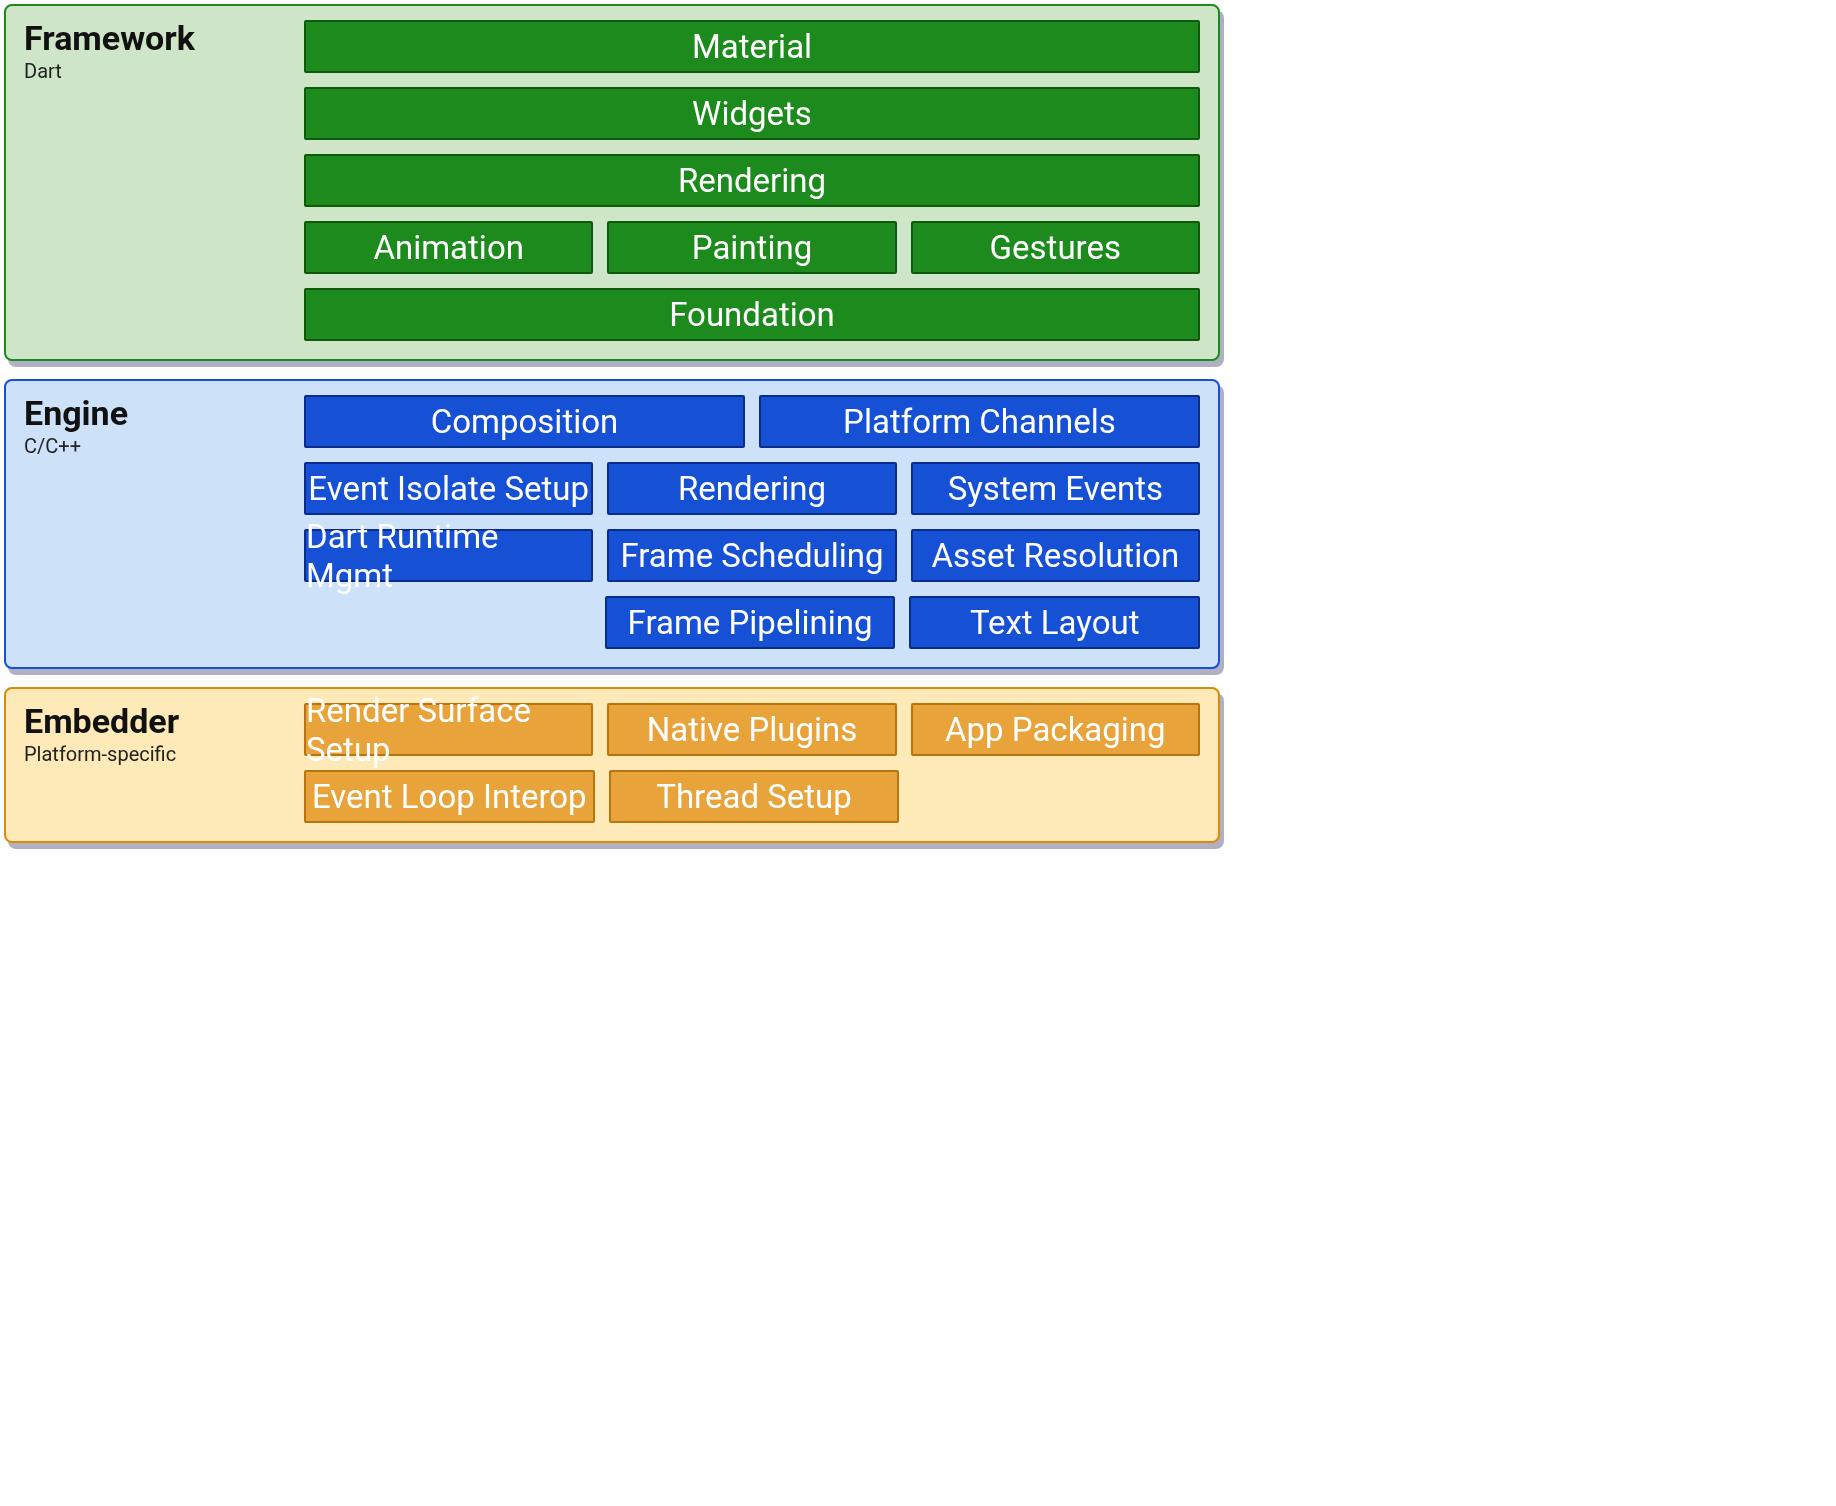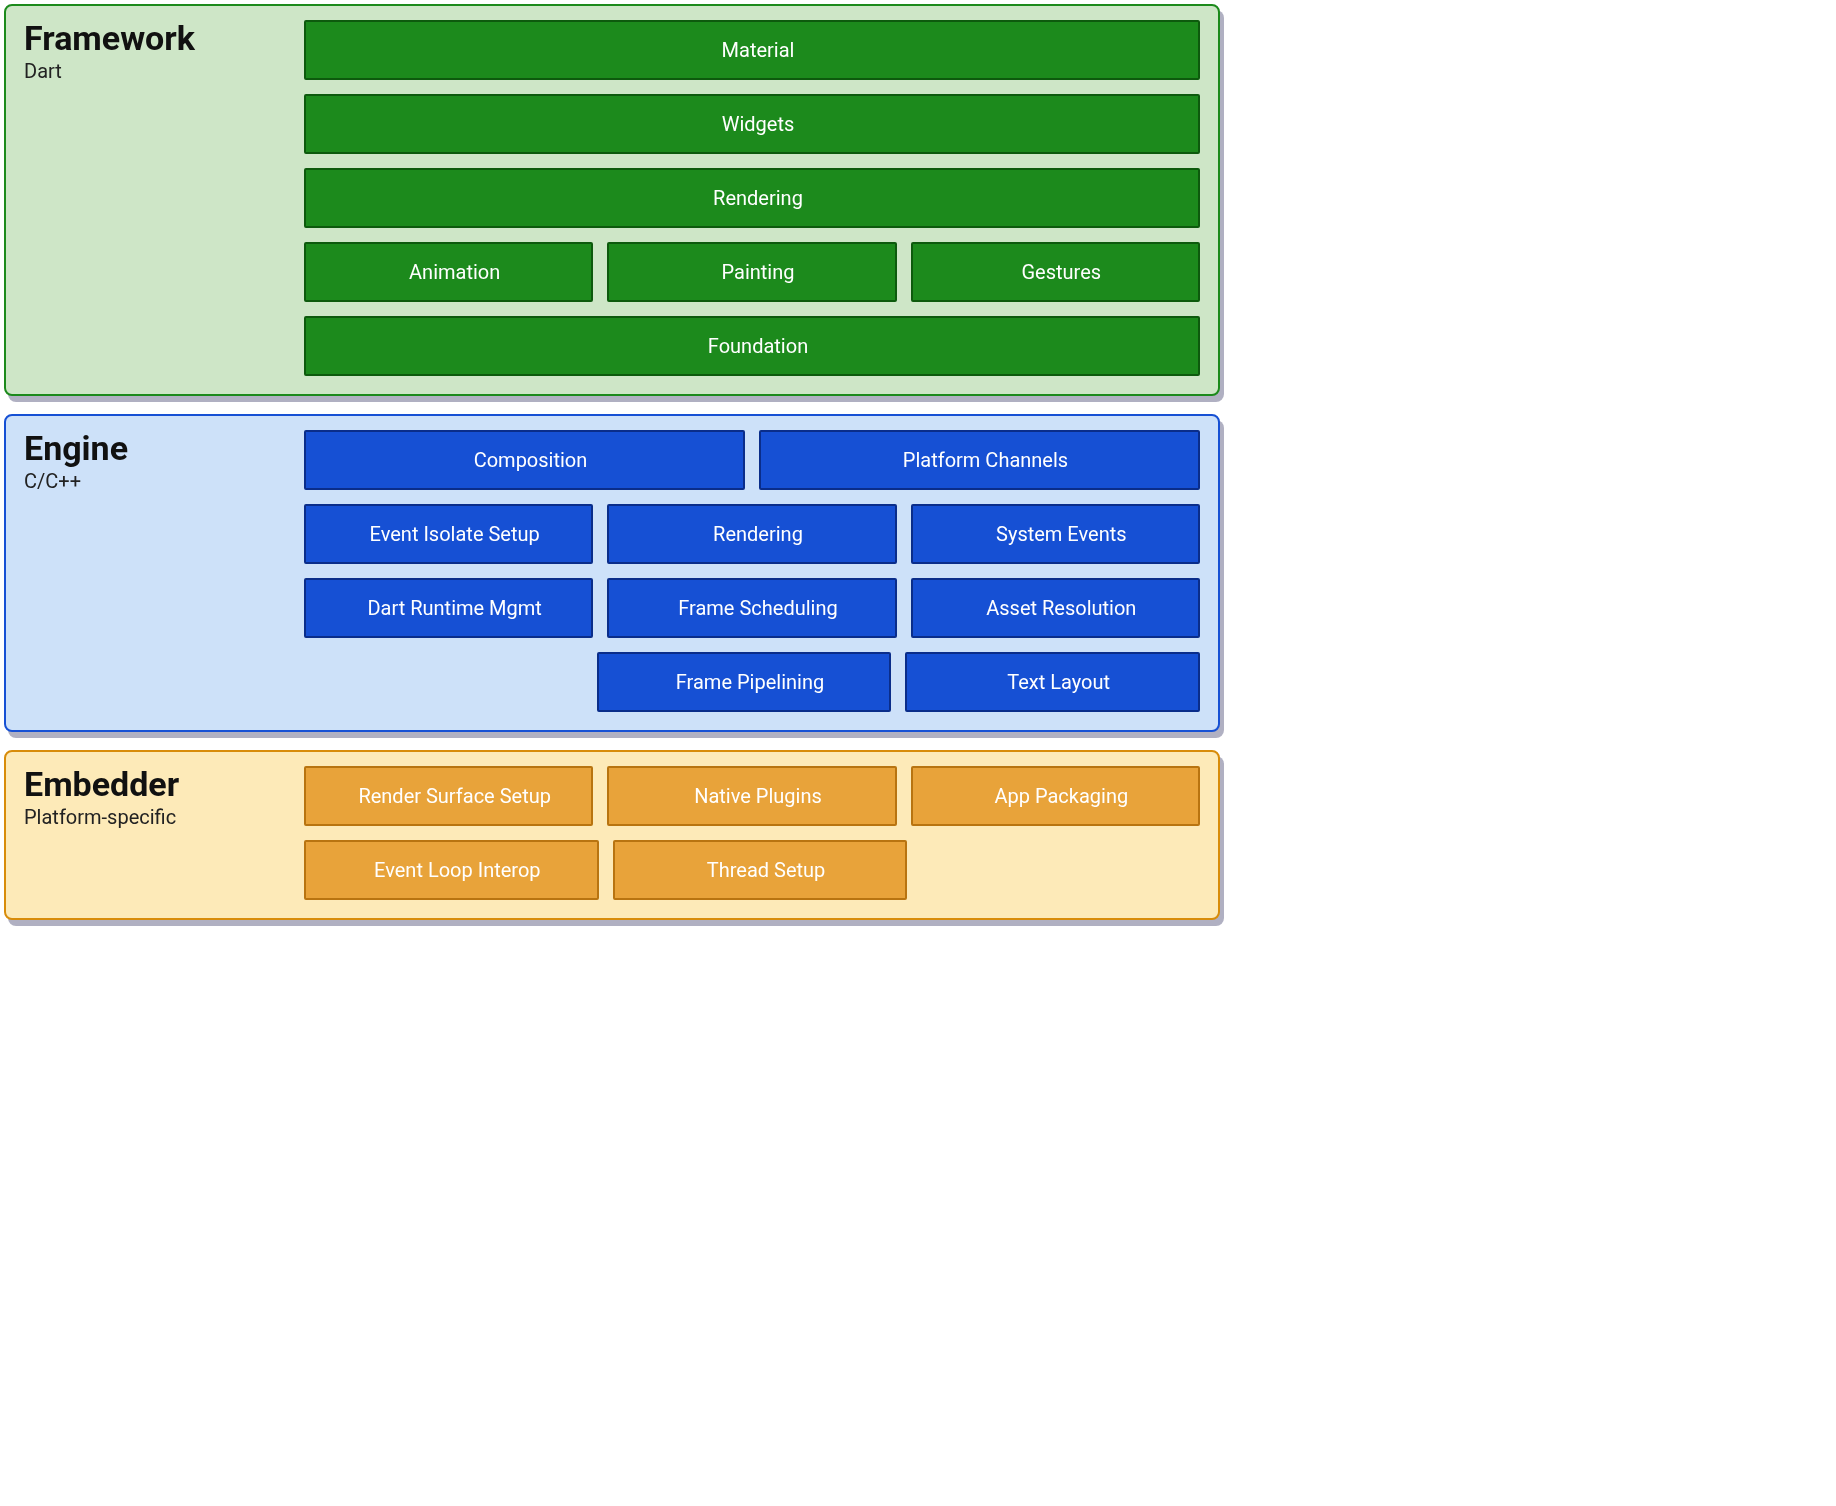--- a/index.html
+++ b/index.html
@@ -57,29 +57,28 @@
       display: flex;
       flex-direction: column;
       gap: 14px;
     }
     .row {
       display: flex;
       gap: 14px;
     }
     .box {
       flex: 1;
-      height: 60px;
+      height: 53px;
       display: flex;
       align-items: center;
       justify-content: center;
       color: #fff;
-      font-size: 20px;
+      font-size: 33px;
       font-weight: 400;
       border-radius: 2px;
-      padding-left: 12px;
     }
     .box-green {
       background: #1c8a1c;
       border: 2px solid #0d5a0d;
     }
     .box-blue {
       background: #1650d4;
       border: 2px solid #0a2d8a;
     }
     .box-orange {

